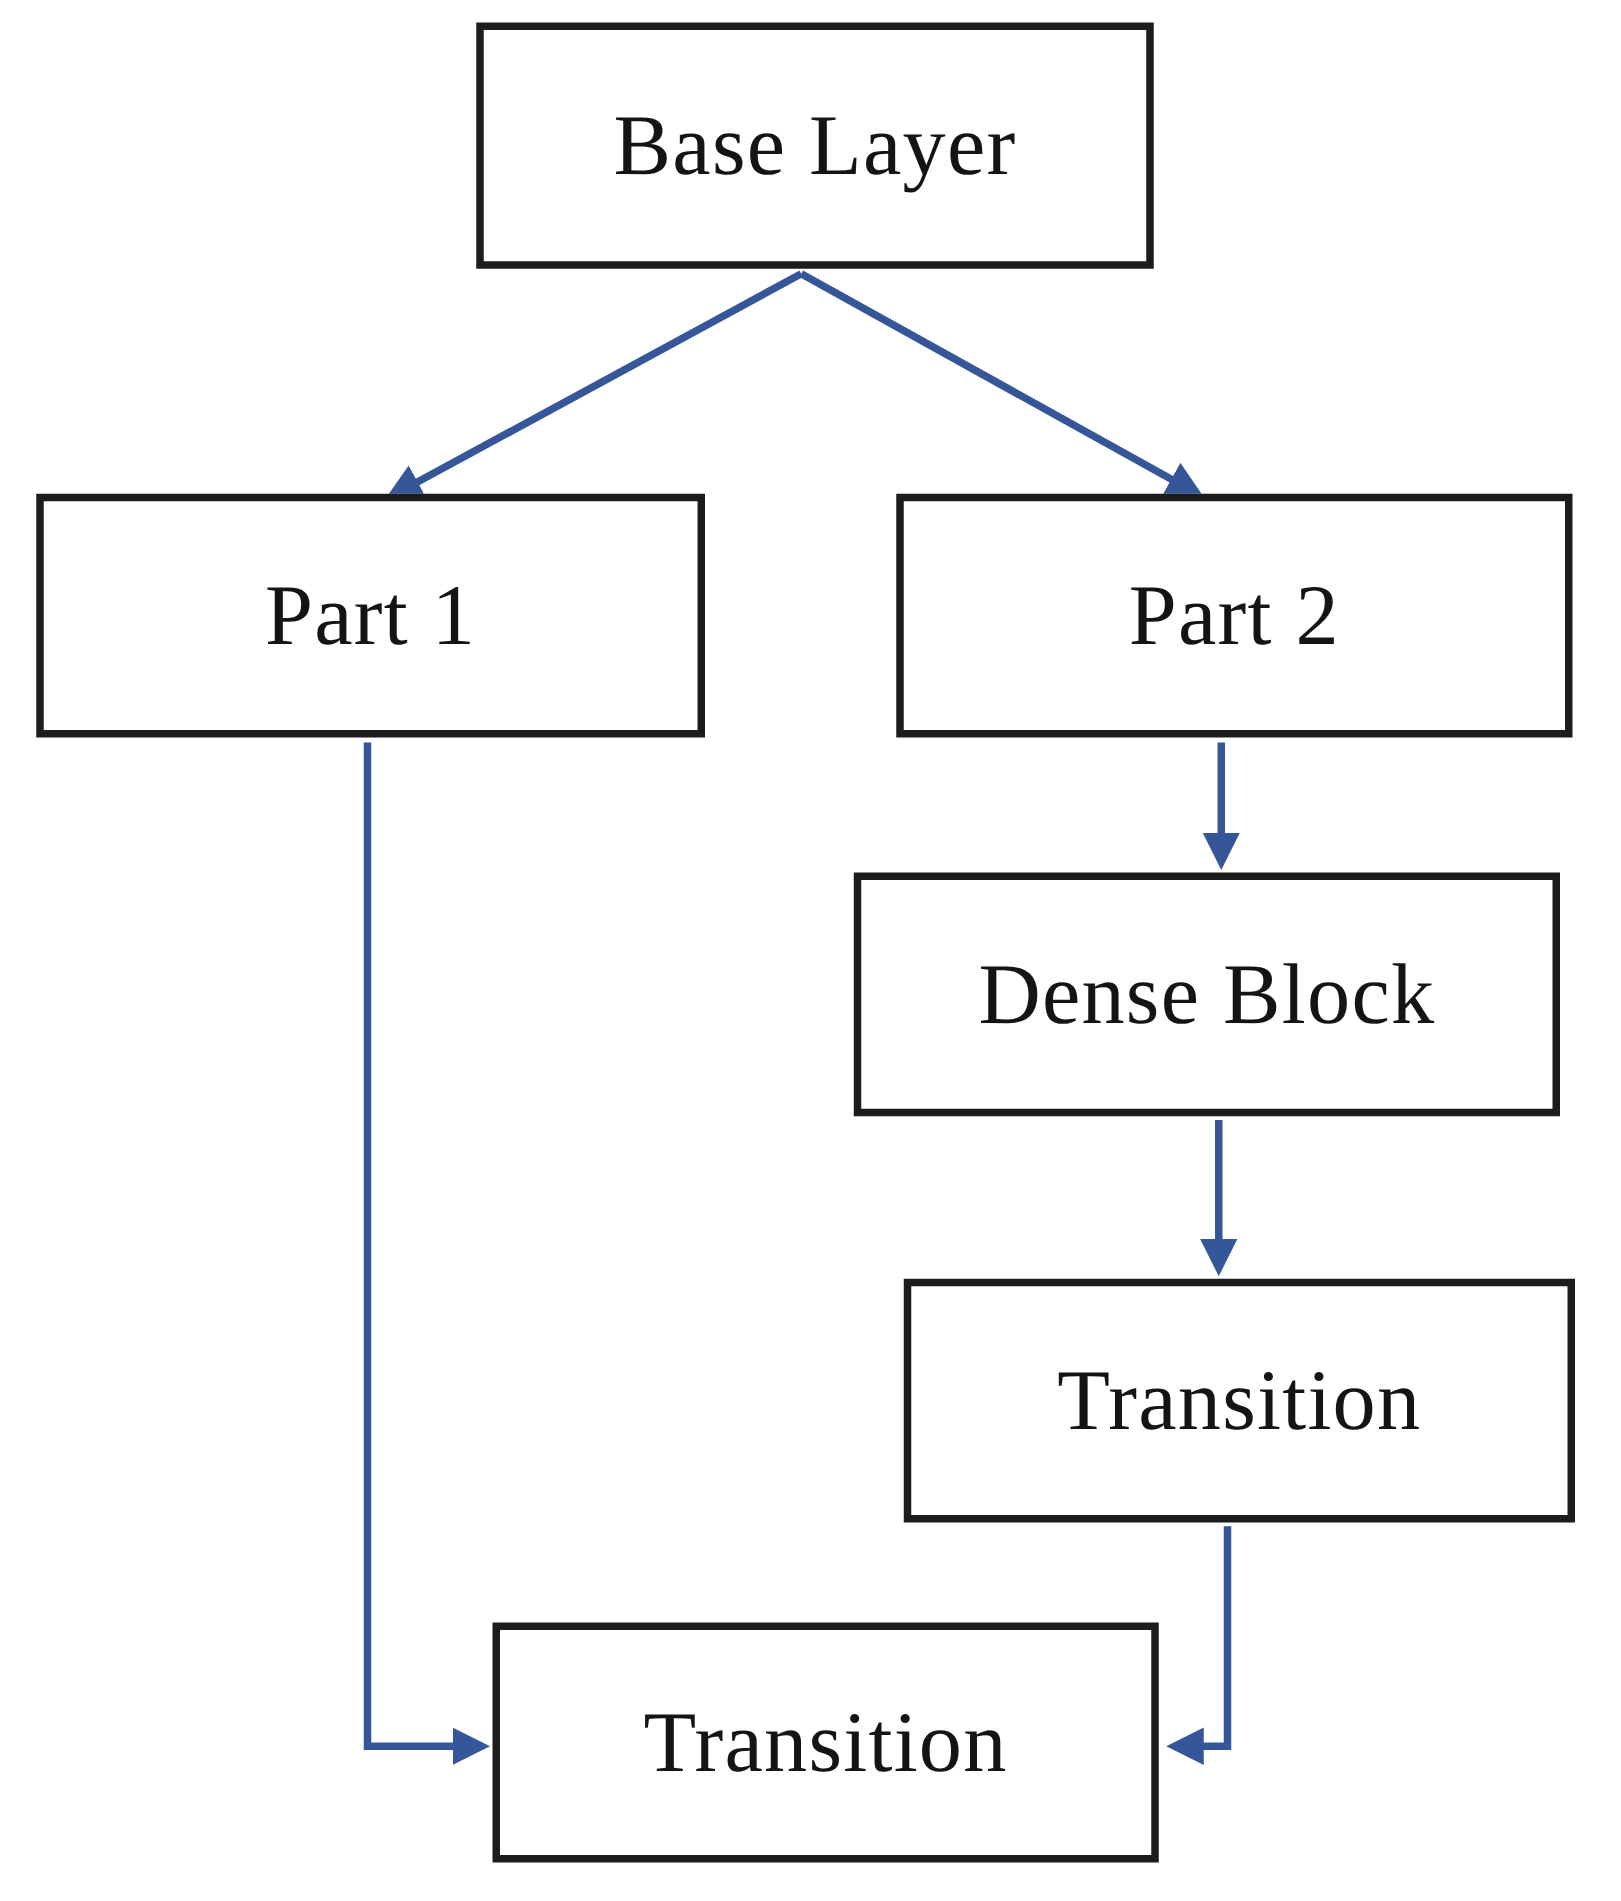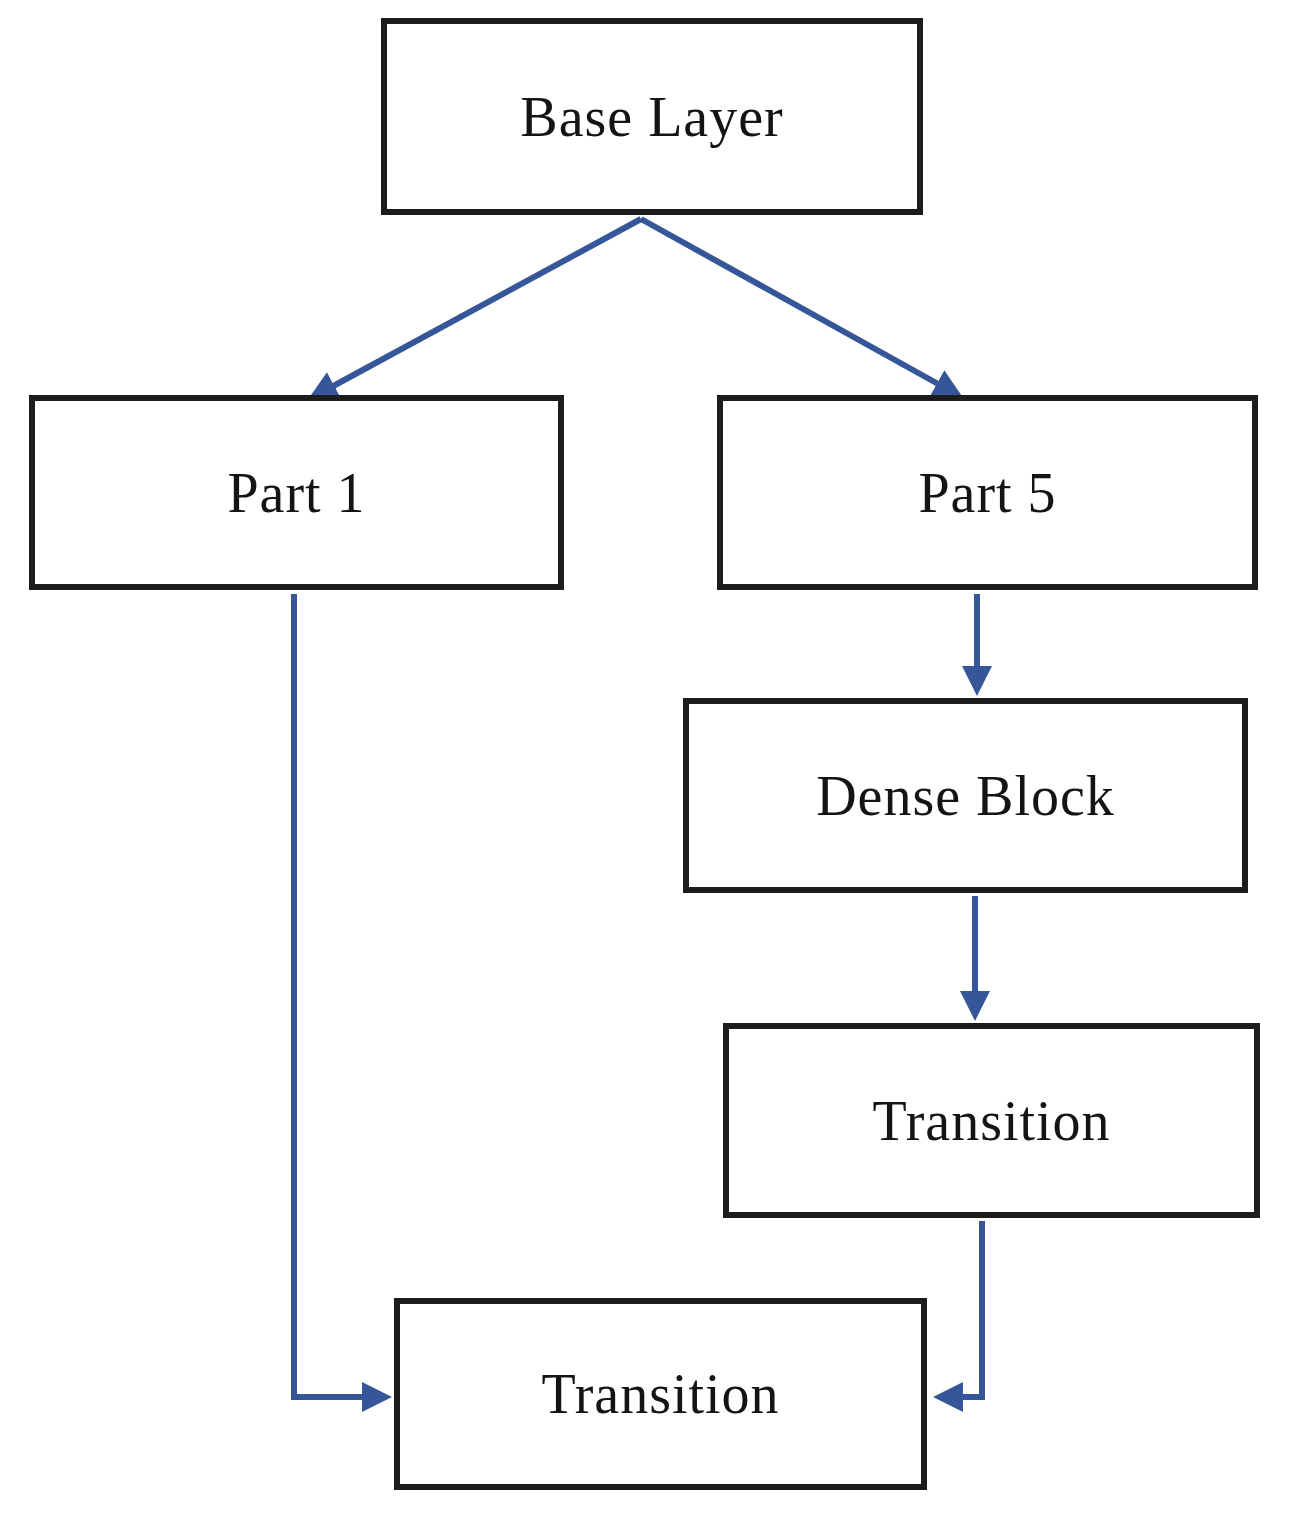--- a/index.html
+++ b/index.html
@@ -31,21 +31,21 @@
   }
   .node {
     position: absolute;
     box-sizing: border-box;
     background: #ffffff;
     border: 6px solid #1c1c1c;
     display: flex;
     align-items: center;
     justify-content: center;
     color: #141414;
-    font-size: 56px;
+    font-size: 69px;
     line-height: 1;
     white-space: nowrap;
     letter-spacing: 1px;
   }
   #n-base    { left: 381px; top: 18px;   width: 542px; height: 197px; }
   #n-part1   { left: 29px;  top: 395px;  width: 535px; height: 195px; }
   #n-part2   { left: 717px; top: 395px;  width: 541px; height: 195px; }
   #n-dense   { left: 683px; top: 698px;  width: 565px; height: 195px; text-align: center; }
   #n-trans-r { left: 723px; top: 1023px; width: 537px; height: 195px; }
   #n-trans-b { left: 394px; top: 1298px; width: 533px; height: 192px; }
@@ -77,21 +77,21 @@
 
   <div class="node" id="n-base">
     <span>Base Layer</span>
   </div>
 
   <div class="node" id="n-part1">
     <span>Part 1</span>
   </div>
 
   <div class="node" id="n-part2">
-    <span>Part 5</span>
+    <span>Part 2</span>
   </div>
 
   <div class="node" id="n-dense">
     <span>Dense Block</span>
   </div>
 
   <div class="node" id="n-trans-r">
     <span>Transition</span>
   </div>
 

